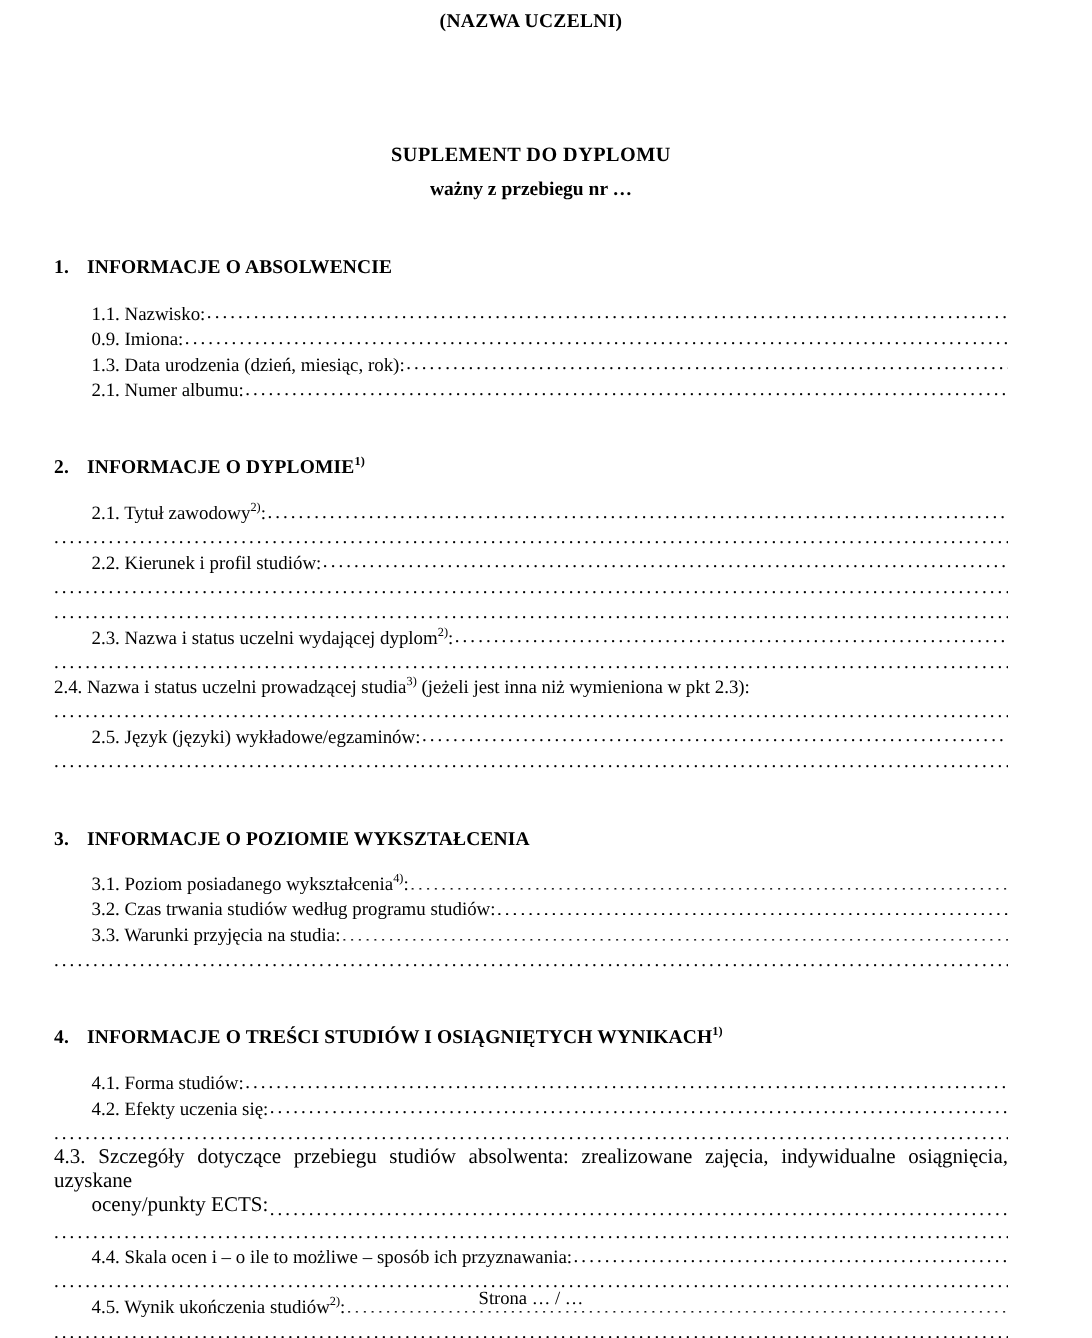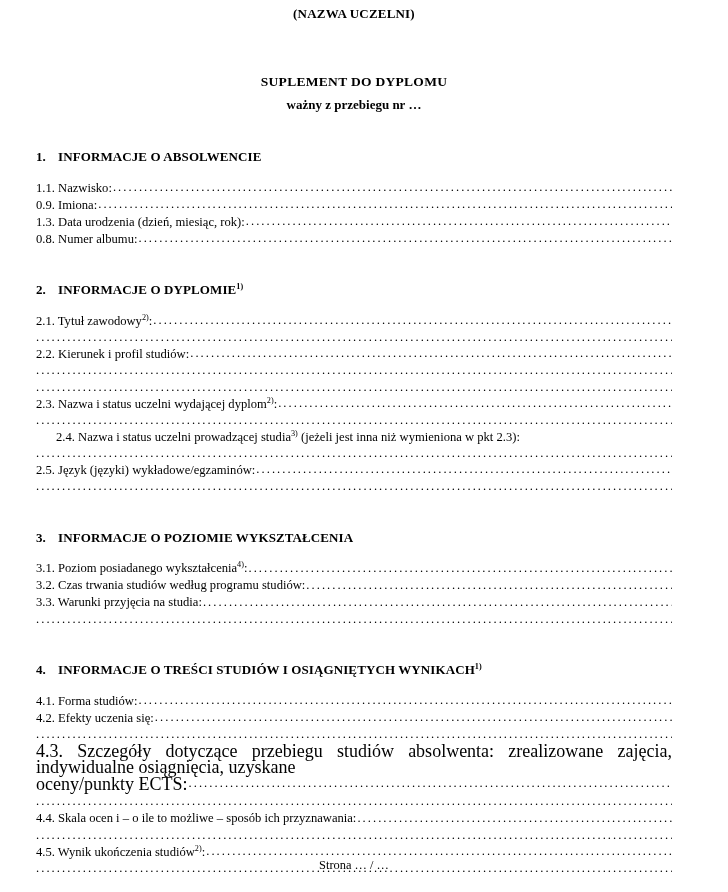--- a/index.html
+++ b/index.html
@@ -28,21 +28,21 @@
   .doc-header {
     text-align: center;
     font-weight: bold;
     font-size: 13px;
     letter-spacing: 0.2px;
     padding-top: 6px;
   }
   .doc-title-block {
     text-align: center;
     font-weight: bold;
-    margin-top: 52px;
+    margin-top: 73px;
   }
   .doc-title {
     font-size: 13.5px;
     letter-spacing: 0.3px;
   }
   .doc-subtitle {
     font-size: 13px;
     margin-top: 7px;
   }
 
@@ -73,20 +73,21 @@
   
   .field-row {
     display: flex;
     align-items: baseline;
     font-size: 12.6px;
     line-height: 16.4px;
     white-space: nowrap;
   }
   .field-label {
     flex: 0 0 auto;
+    margin-left: 25px;
   }
   .leader {
     flex: 1 1 auto;
     position: relative;
     overflow: hidden;
     height: 1em;
     margin-left: 1px;
   }
   .leader::before {
     content: "...................................................................................................................................................................................................................................................................";
@@ -103,38 +104,37 @@
     line-height: 16.4px;
     height: 16.4px;
     overflow: hidden;
     white-space: nowrap;
     letter-spacing: 2.05px;
     color: #000;
   }
 
   
   .field-para {
-    font-size: 18px;
+    font-size: 14px;
     line-height: 16.4px;
     text-align: justify;
     text-justify: inter-word;
     font-family: Liberation Serif, serif;
   }
   .field-para .tail {
     display: flex;
     align-items: center;
     white-space: nowrap;
   }
 
   
   .field-plain {
     font-size: 12.6px;
     line-height: 16.4px;
     white-space: nowrap;
-    margin-left: 20px;
   }
 
   sup {
     font-size: 8.2px;
     vertical-align: super;
     line-height: 0;
   }
 
   
   .footer {
@@ -169,21 +169,21 @@
     </div>
     <div class="field-row">
       <span class="field-label">0.9. Imiona:</span>
       <span class="leader"></span>
     </div>
     <div class="field-row">
       <span class="field-label">1.3. Data urodzenia (dzień, miesiąc, rok):</span>
       <span class="leader"></span>
     </div>
     <div class="field-row">
-      <span class="field-label">0.8. Numer albumu:</span>
+      <span class="field-label">2.1. Numer albumu:</span>
       <span class="leader"></span>
     </div>
   </div>
 
   <div class="section-heading sec2">
     <span class="section-num">2.</span>
     <span class="section-title"><span>INFORMACJE O DYPLOMIE</span><sup>1)</sup></span>
   </div>
   <div class="fields">
     <div class="field-row">

